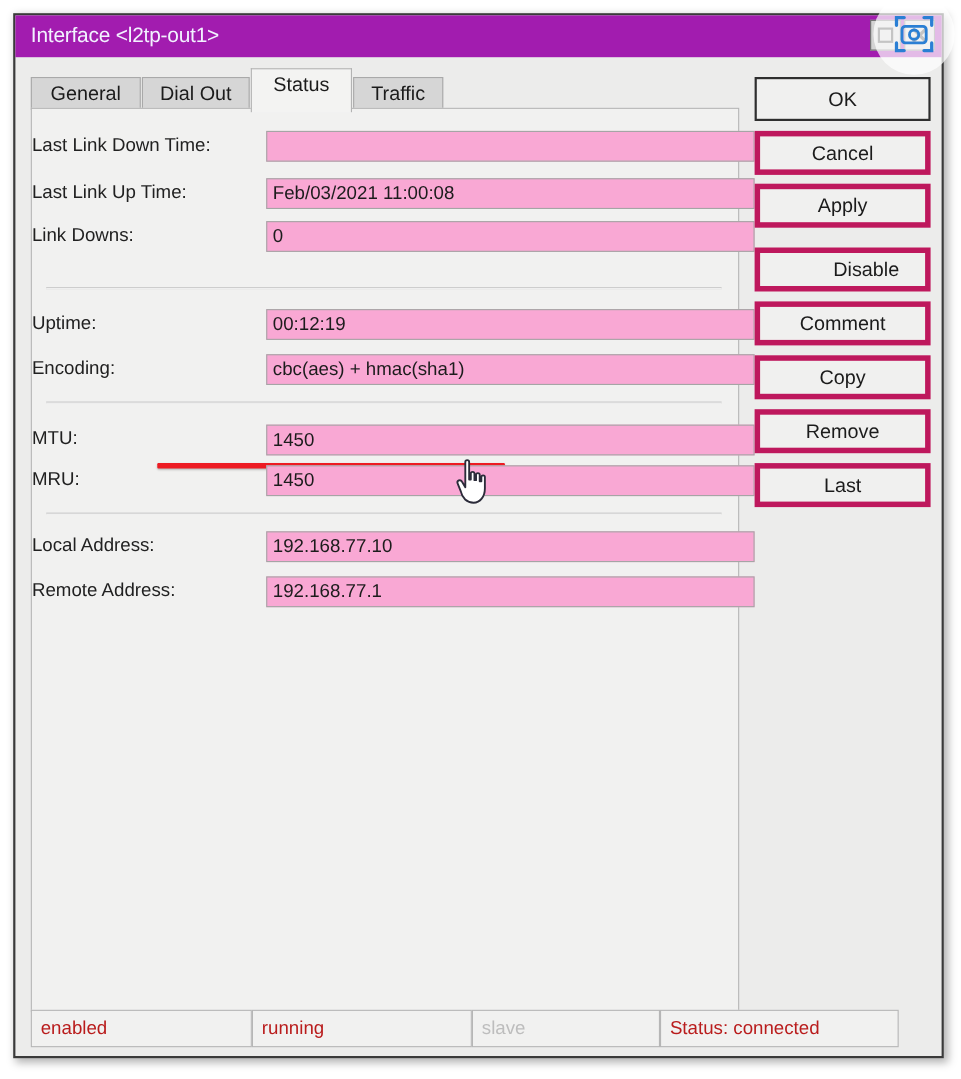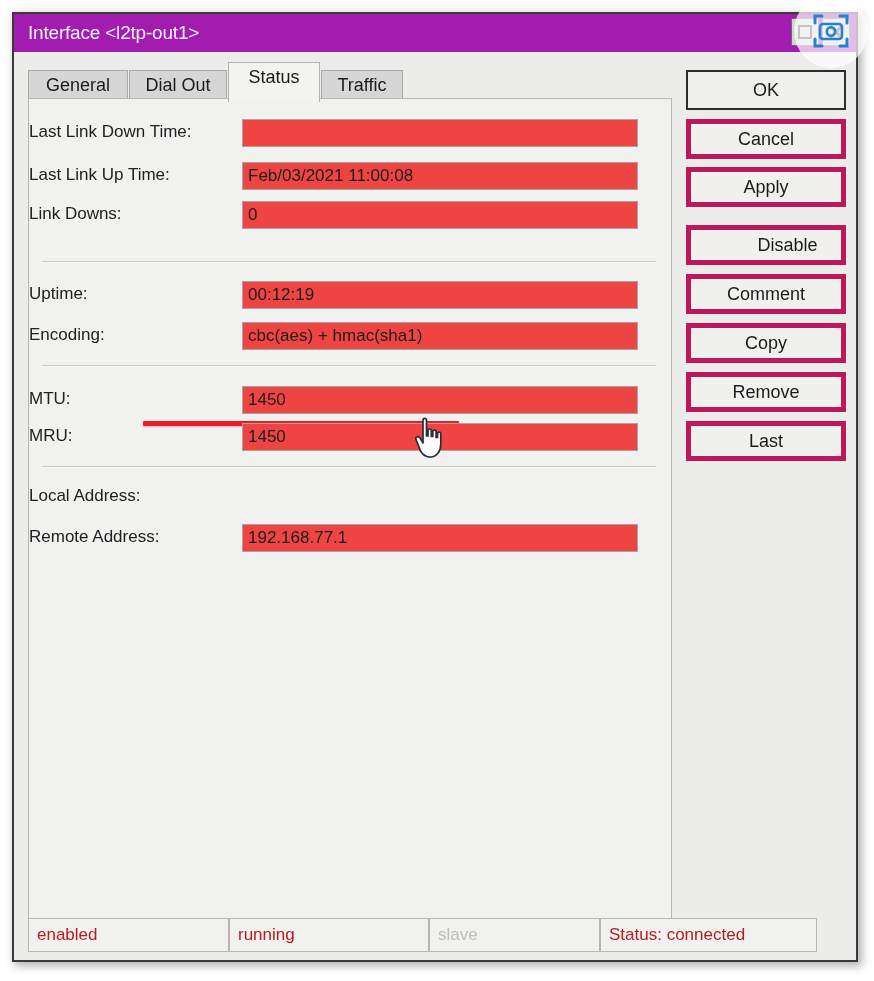--- a/index.html
+++ b/index.html
@@ -112,22 +112,22 @@
     left: 0; top: 3px;
     width: 200px;
     text-align: left;
     font-size: 17px;
     color: #212121;
     white-space: nowrap;
   }
   .field-input {
     position: absolute;
     left: 213px; top: 0;
-    width: 396px; height: 28px;
-    background: #ef4444;
+    width: 444px; height: 28px;
+    background: #f9a8d4;
     border: 1px solid #a5a5a5;
     box-sizing: border-box;
     font-size: 17px;
     color: #1c1c1c;
     padding: 0 5px;
     line-height: 26px;
     font-family: "Liberation Sans", sans-serif;
     outline: none;
     white-space: nowrap;
     overflow: hidden;
@@ -281,20 +281,21 @@
       </div>
       <div class="field-row" style="top:324px;">
         <div class="field-label">MRU:</div>
         <input class="field-input" readonly="" value="1450" style="">
       </div>
 
       <div class="separator" style="top:367px;"></div>
 
       <div class="field-row" style="top:384px;">
         <div class="field-label">Local Address:</div>
+        <input class="field-input" readonly="" value="192.168.77.10" style="">
       </div>
       <div class="field-row" style="top:425px;">
         <div class="field-label">Remote Address:</div>
         <input class="field-input" readonly="" value="192.168.77.1" style="">
       </div>
 
     </div>
 
     <div class="btncol">
       <div class="btn default" style="top:0px;">OK</div>

